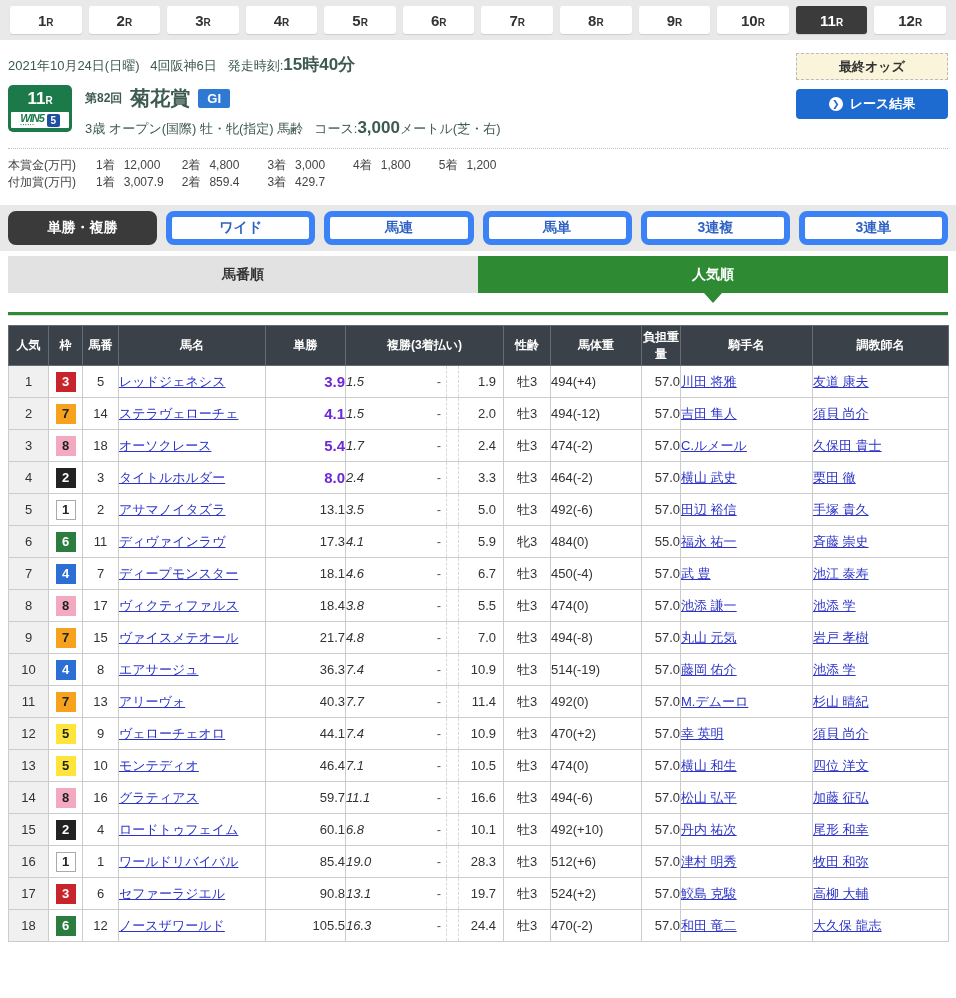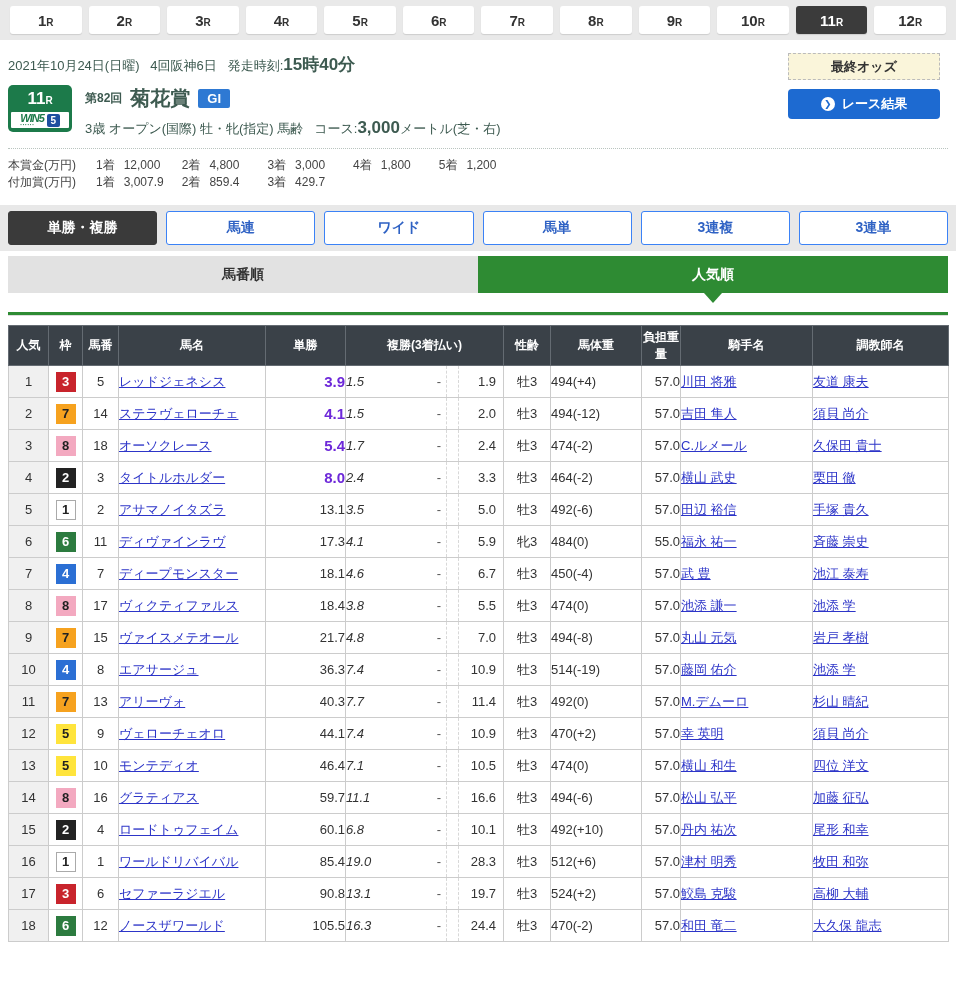--- a/index.html
+++ b/index.html
@@ -9,21 +9,21 @@
   
   .racetab-bar { display: flex; gap: 7px; background: #e9e9e9; padding: 6px 10px; align-items: center; }
   .racetab { flex: 1; height: 28px; background: #fff; border-radius: 3px; display: flex; align-items: center; justify-content: center; font-weight: bold; font-size: 15px; color: #333; cursor: pointer; box-shadow: 0 1px 1px rgba(0,0,0,.12); }
   .racetab .suffix { font-size: 10px; margin-top: 4px; }
   .racetab.selected { background: #3b3b3b; color: #fff; }
 
   
   .info-section { position: relative; padding: 13px 8px 4px; }
   .date-line { font-size: 13px; color: #3d5a50; }
   .date-line .time { font-size: 17px; font-weight: bold; }
-  .right-buttons { position: absolute; top: 13px; right: 16px; width: 152px; }
+  .right-buttons { position: absolute; top: 13px; right: 8px; width: 152px; }
   .final-odds { height: 27px; line-height: 25px; text-align: center; background: #faf5da; border: 1px dashed #bbb; font-size: 13px; font-weight: bold; color: #333; cursor: pointer; }
   .result-btn { margin-top: 9px; height: 30px; background: #1d6ad1; border-radius: 4px; color: #fff; font-size: 13px; font-weight: bold; display: flex; align-items: center; justify-content: center; gap: 7px; cursor: pointer; }
   .arrow-icon { width: 14px; height: 14px; background: #fff; color: #1d6ad1; border-radius: 50%; font-size: 9px; line-height: 14px; text-align: center; font-weight: bold; }
 
   .title-row { display: flex; gap: 13px; margin-top: 9px; }
   .race-badge { width: 64px; height: 47px; background: #1c7a4a; border-radius: 5px; flex: none; }
   .race-badge-top { height: 27px; color: #fff; font-size: 17px; font-weight: bold; display: flex; align-items: center; justify-content: center; }
   .race-badge-top .suffix { font-size: 10px; margin-top: 4px; }
   .race-badge-bottom { margin: 0 3px; background: #fff; border-radius: 1px; height: 16px; display: flex; align-items: center; justify-content: center; gap: 3px; }
   .win5-text { color: #1c7a4a; font-style: italic; font-weight: bold; font-size: 11px; letter-spacing: -1px; position: relative; top: -1px; }
@@ -40,21 +40,21 @@
 
   .prize-block { font-size: 12px; color: #444; line-height: 17px; }
   .prize-line { display: flex; align-items: center; }
   .prize-label { width: 88px; flex: none; }
   .prize-pair { display: inline-flex; margin-right: 16px; }
   .p-place { margin-right: 9px; }
   .p-amount { min-width: 42px; }
 
   
   .bet-strip { display: flex; gap: 9px; background: #e8e8e8; padding: 6px 8px; margin-top: 10px; }
-  .bet-btn { flex: 1; height: 34px; background: #fff; border: 1px solid #3b82f6; border-radius: 3px; color: #2f62c4; font-size: 14px; font-weight: bold; display: flex; align-items: center; justify-content: center; cursor: pointer; }
+  .bet-btn { flex: 1; height: 34px; background: #fff; border: 6px solid #3b82f6; border-radius: 8px; color: #2f62c4; font-size: 14px; font-weight: bold; display: flex; align-items: center; justify-content: center; cursor: pointer; }
   .bet-btn.selected { background: #3a3a3a; color: #fff; border-color: #3a3a3a; }
 
   
   .sort-tabs { display: flex; margin: 5px 8px 0; }
   .sort-tab { flex: 1; height: 37px; display: flex; align-items: center; justify-content: center; font-size: 14px; font-weight: bold; background: #e2e2e2; color: #333; cursor: pointer; }
   .sort-tab.selected { background: #2e8b33; color: #fff; }
   .pointer-row { position: relative; height: 19px; }
   .pointer { position: absolute; left: 704px; top: 0; width: 0; height: 0; border-left: 9px solid transparent; border-right: 9px solid transparent; border-top: 10px solid #2e8b33; }
   .green-bar { height: 3px; background: #2e8b33; margin: 0 8px; }
 
@@ -211,22 +211,22 @@
             </span><span class="prize-pair">
               <span class="p-place">3着</span>
               <span class="p-amount">429.7</span>
             </span></span>
       </div>
     </div>
   </div>
 
   <div class="bet-strip">
       <div class="bet-btn selected">単勝・複勝</div>
+      <div class="bet-btn">ワイド</div>
       <div class="bet-btn">馬連</div>
-      <div class="bet-btn">ワイド</div>
       <div class="bet-btn">馬単</div>
       <div class="bet-btn">3連複</div>
       <div class="bet-btn">3連単</div>
     </div>
 
   <div class="sort-tabs">
     <div class="sort-tab">馬番順</div>
     <div class="sort-tab selected">人気順</div>
   </div>
   <div class="pointer-row">

